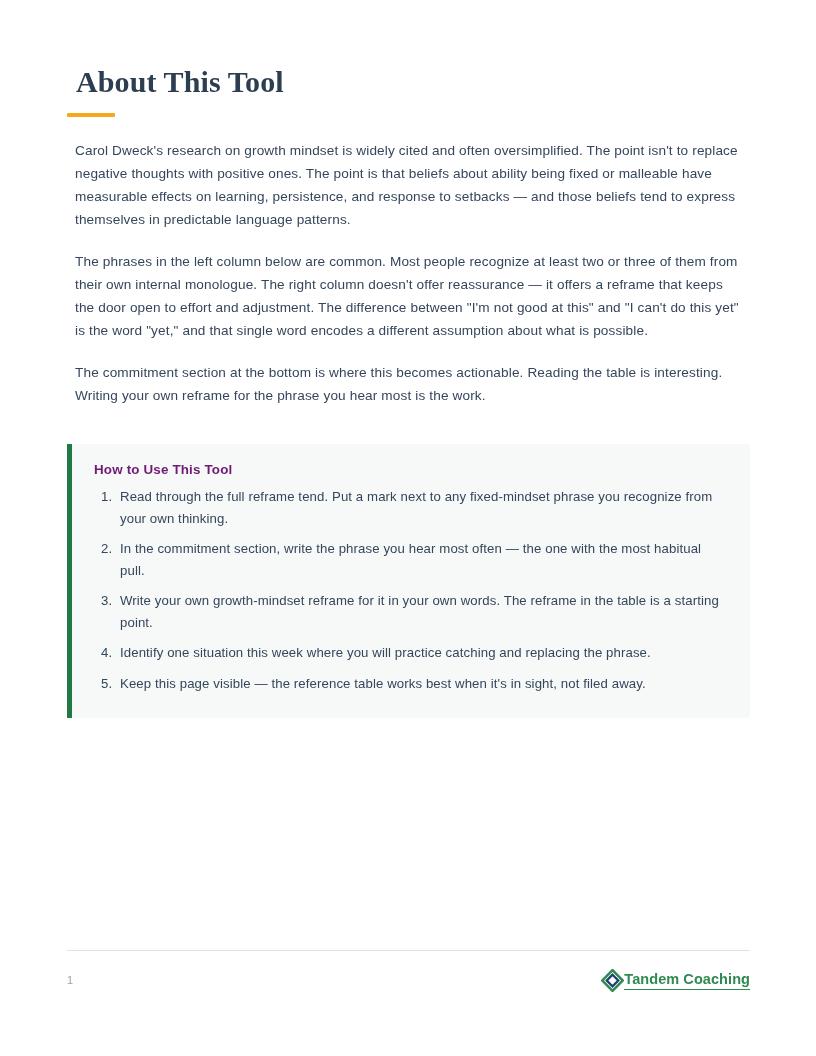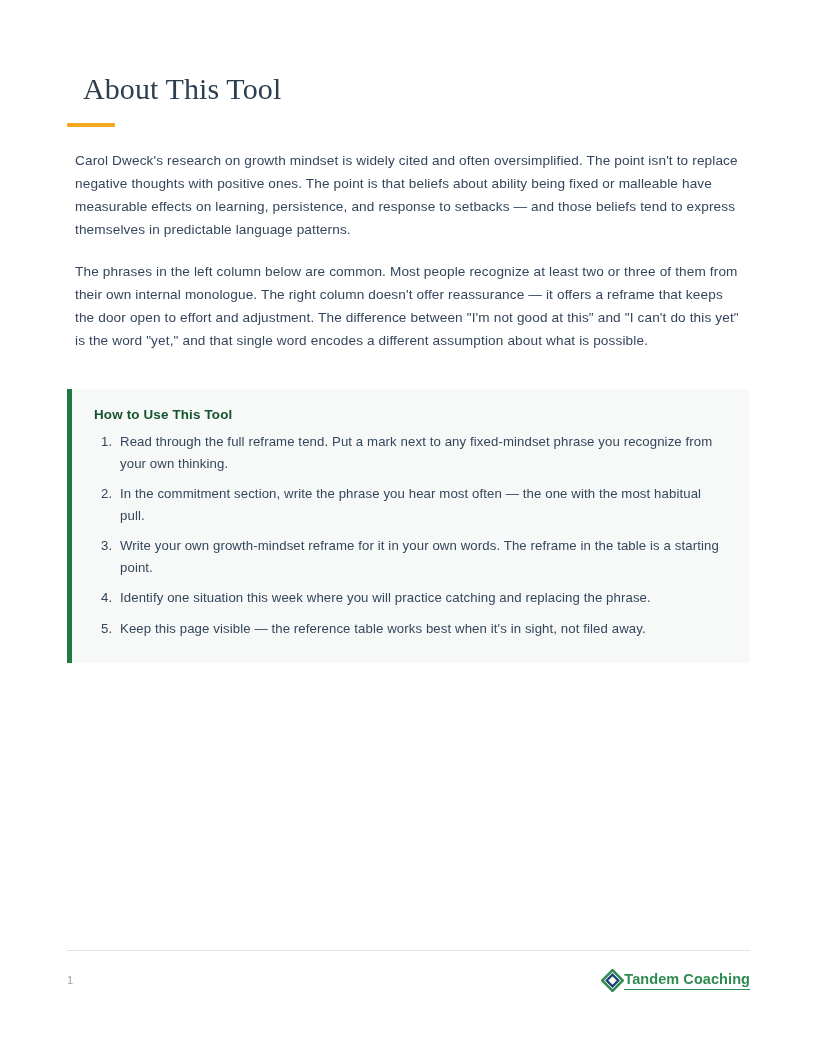--- a/index.html
+++ b/index.html
@@ -28,26 +28,26 @@
   .content {
     position: absolute;
     left: 67px;
     top: 55px;
     width: 683px;
   }
 
   
   .page-title {
     font-family: "Liberation Serif", "DejaVu Serif", serif;
-    font-weight: normal;
+    font-weight: bold;
     font-size: 30px;
     line-height: 36px;
     letter-spacing: 0.1px;
     color: #2d3e50;
-    margin: 16px;
+    margin: 9px;
     padding: 0;
   }
   .title-rule {
     width: 48px;
     height: 4px;
     background: #f5a81c;
     margin-top: 13px;
     margin-bottom: 0;
     border-radius: 1px;
   }
@@ -74,21 +74,21 @@
     margin-top: 37px;
     width: 683px;
     background: #f6f9f7;
     border-left: 5px solid #1f7a44;
     border-radius: 0 4px 4px 0;
     padding: 18px 26px 20px 22px;
   }
   .callout-title {
     font-size: 13.4px;
     font-weight: bold;
-    color: #14532d;
+    color: #701a75;
     margin: 0 0 9px 0;
     letter-spacing: 0.012em;
   }
   .callout-list {
     margin: 0;
     padding: 0 0 0 22px;
     list-style: decimal;
   }
   .callout-list li {
     font-size: 13.2px;
@@ -154,20 +154,21 @@
 
   <div class="content">
 
     <h1 class="page-title">About This Tool</h1>
 
     <div class="title-rule"></div>
 
     <div class="body-copy">
       <p class="para">Carol Dweck's research on growth mindset is widely cited and often oversimplified. The point isn't to replace negative thoughts with positive ones. The point is that beliefs about ability being fixed or malleable have measurable effects on learning, persistence, and response to setbacks — and those beliefs tend to express themselves in predictable language patterns.</p>
       <p class="para">The phrases in the left column below are common. Most people recognize at least two or three of them from their own internal monologue. The right column doesn't offer reassurance — it offers a reframe that keeps the door open to effort and adjustment. The difference between "I'm not good at this" and "I can't do this yet" is the word "yet," and that single word encodes a different assumption about what is possible.</p>
+      <p class="para last">The commitment section at the bottom is where this becomes actionable. Reading the table is interesting. Writing your own reframe for the phrase you hear most is the work.</p>
     </div>
 
     <div class="callout">
       <div class="callout-title">How to Use This Tool</div>
       <ol class="callout-list">
         <li>Read through the full reframe tend. Put a mark next to any fixed-mindset phrase you recognize from your own thinking.</li>
         <li>In the commitment section, write the phrase you hear most often — the one with the most habitual pull.</li>
         <li>Write your own growth-mindset reframe for it in your own words. The reframe in the table is a starting point.</li>
         <li>Identify one situation this week where you will practice catching and replacing the phrase.</li>
         <li>Keep this page visible — the reference table works best when it's in sight, not filed away.</li>

